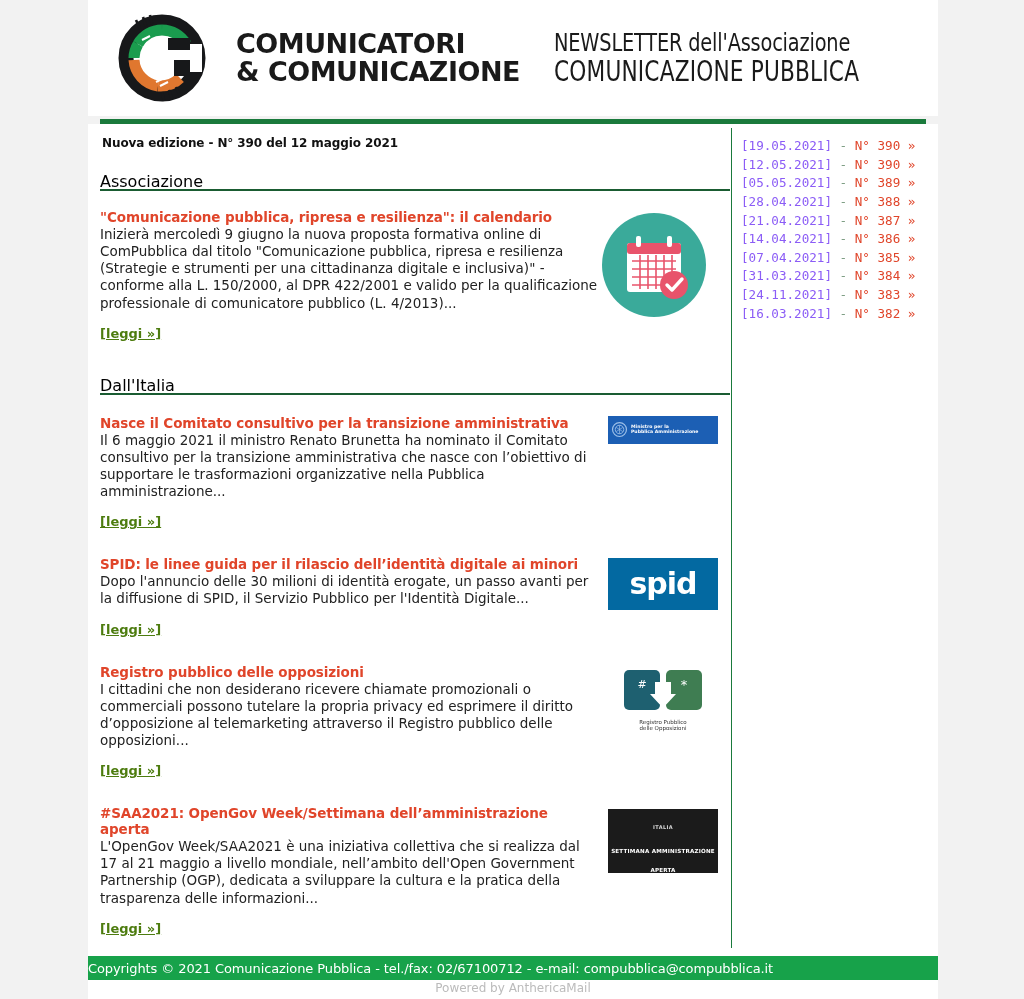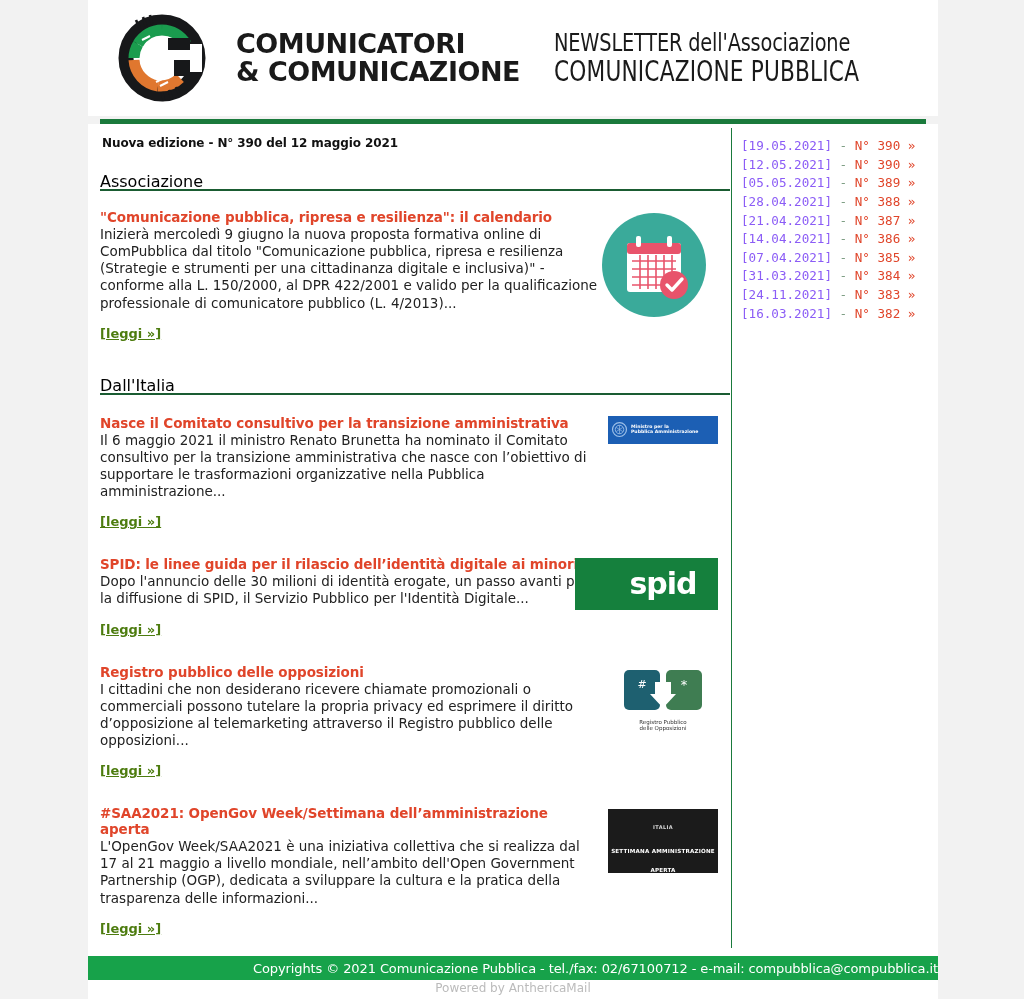--- a/index.html
+++ b/index.html
@@ -133,21 +133,21 @@
   .sidebar-list .d { color: #8b5cf6; }
   .sidebar-list .sep { color: #7f9f85; }
   .sidebar-list .n { color: #e0452a; }
   .sidebar-list .ch { color: #e0452a; }
 
   
   .footer-bar {
     position: absolute; left: 88px; top: 956px;
     width: 850px; height: 24px;
     background: #17a24a;
-    display: flex; align-items: center; justify-content: flex-end;
+    display: flex; align-items: center; justify-content: flex-start;
   }
   .footer-bar span {
     color: #ffffff; font-size: 13px; letter-spacing: -0.1px;
   }
   .powered {
     position: absolute; left: 88px; top: 981px; width: 850px;
     text-align: center; color: #bbbbbb; font-size: 12px;
   }
   .footer-white {
     position: absolute; left: 88px; top: 952px; width: 850px; height: 47px;
@@ -279,21 +279,21 @@
         </div>
       </div>
 
       <div class="article" style="margin-top:26px;">
         <div class="txt">
           <h3>SPID: le linee guida per il rilascio dell’identità digitale ai minori</h3>
           <p>Dopo l'annuncio delle 30 milioni di identità erogate, un passo avanti per la diffusione di SPID, il Servizio Pubblico per l'Identità Digitale...</p>
           <a class="leggi" href="#">[leggi »]</a>
         </div>
         <div class="thumb" style="top:2px;right:12px;">
-          <div class="thumb-spid" style="background:#15803d;display:flex;align-items:center;justify-content:center;padding-left:33px;">
+          <div class="thumb-spid" style="background:#0369a1;display:flex;align-items:center;justify-content:center;">
             <span style="color:#ffffff;font-size:30px;font-weight:bold;letter-spacing:-1px;line-height:1;">spid</span>
           </div>
         </div>
       </div>
 
       <div class="article" style="margin-top:26px;">
         <div class="txt">
           <h3>Registro pubblico delle opposizioni</h3>
           <p>I cittadini che non desiderano ricevere chiamate promozionali o commerciali possono tutelare la propria privacy ed esprimere il diritto d’opposizione al telemarketing attraverso il Registro pubblico delle opposizioni...</p>
           <a class="leggi" href="#">[leggi »]</a>

